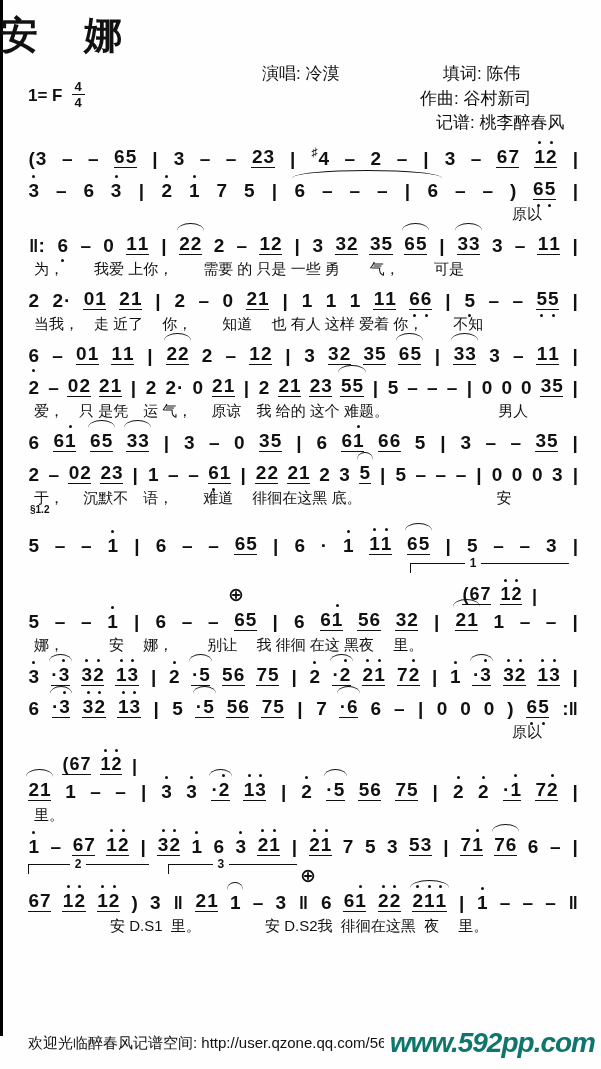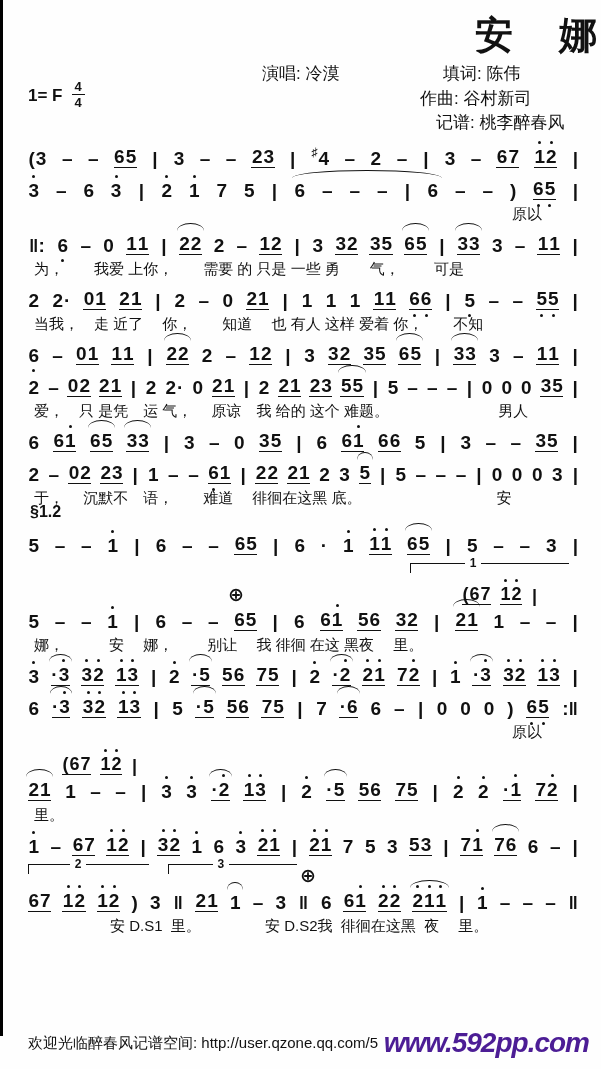--- a/index.html
+++ b/index.html
@@ -3,21 +3,21 @@
 <meta charset="utf-8">
 <style>
   html,body{margin:0;padding:0;background:#e8e8e8;}
   .page{position:relative;width:601px;height:1069px;background:#fefefe;
         font-family:"Liberation Sans","DejaVu Sans",sans-serif;color:#111;
         overflow:hidden;margin:0 auto;}
   .scan-edge{position:absolute;left:0;top:0;width:3px;height:1036px;background:#000;}
 
   
   .header{position:relative;height:142px;}
-  .title{position:absolute;top:10px;left:0;right:0;text-align:right;
+  .title{position:absolute;top:10px;left:0;right:0;text-align:left;
          font-size:38px;font-weight:bold;letter-spacing:4px;}
   .credit{position:absolute;font-size:17px;}
   .c-singer{left:262px;top:62px;}
   .c-lyricist{left:420px;top:62px;margin-left:23px;}
   .c-composer{left:420px;top:87px;}
   .c-notator{left:436px;top:111px;}
   .keysig{position:absolute;left:28px;top:84px;font-size:17px;font-weight:bold;}
   .ts{display:inline-block;vertical-align:middle;text-align:center;line-height:1;
       font-size:13px;font-weight:bold;margin-left:9px;margin-top:-4px;}
   .ts-top{display:block;border-bottom:1.5px solid #111;padding:0 3px 1px;}
@@ -40,30 +40,30 @@
   .token.u .n.down::after{bottom:-9px;}
   .slur::before{content:"";position:absolute;left:-2px;right:-2px;top:-11px;height:7px;
                 border-top:1.4px solid #111;border-radius:50% 50% 0 0/100% 100% 0 0;}
   .slur.wide::before{right:auto;width:150px;}
   .above{position:relative;}
   .volta{position:absolute;top:2px;height:9px;border-top:1.6px solid #111;
          border-left:1.6px solid #111;}
   .volta-num{position:absolute;top:-8px;left:34%;background:#fefefe;padding:0 5px;
              font-size:12px;font-weight:bold;}
   .coda{position:absolute;bottom:-1px;font-size:19px;font-weight:bold;}
-  .segno{position:absolute;bottom:8px;font-size:16px;font-weight:bold;}
+  .segno{position:absolute;bottom:14px;font-size:10px;font-weight:bold;}
   .above-notes{position:absolute;bottom:0;display:inline-flex;gap:9px;
                font-weight:bold;font-size:18px;height:24px;align-items:flex-end;}
   .lyrics{font-size:15px;white-space:pre;margin-top:5px;line-height:1.2;height:18px;}
 
   
   .footer{position:absolute;left:0;right:0;bottom:10px;height:34px;}
   .site-note{position:absolute;left:28px;bottom:6px;font-size:15px;white-space:pre;}
-  .watermark{position:absolute;right:12px;bottom:0;font-size:28px;font-weight:bold;
-             font-style:italic;color:#4c1d95;background:#fefefe;padding-left:6px;
+  .watermark{position:absolute;right:6px;bottom:0;font-size:28px;font-weight:bold;
+             font-style:italic;color:#0f766e;background:#fefefe;padding-left:6px;
              letter-spacing:-1px;}
 </style>
 </head>
 <body>
 
 <div class="page">
   <div class="scan-edge"></div>
 
   <div class="header">
     <div class="title">安　娜</div>

